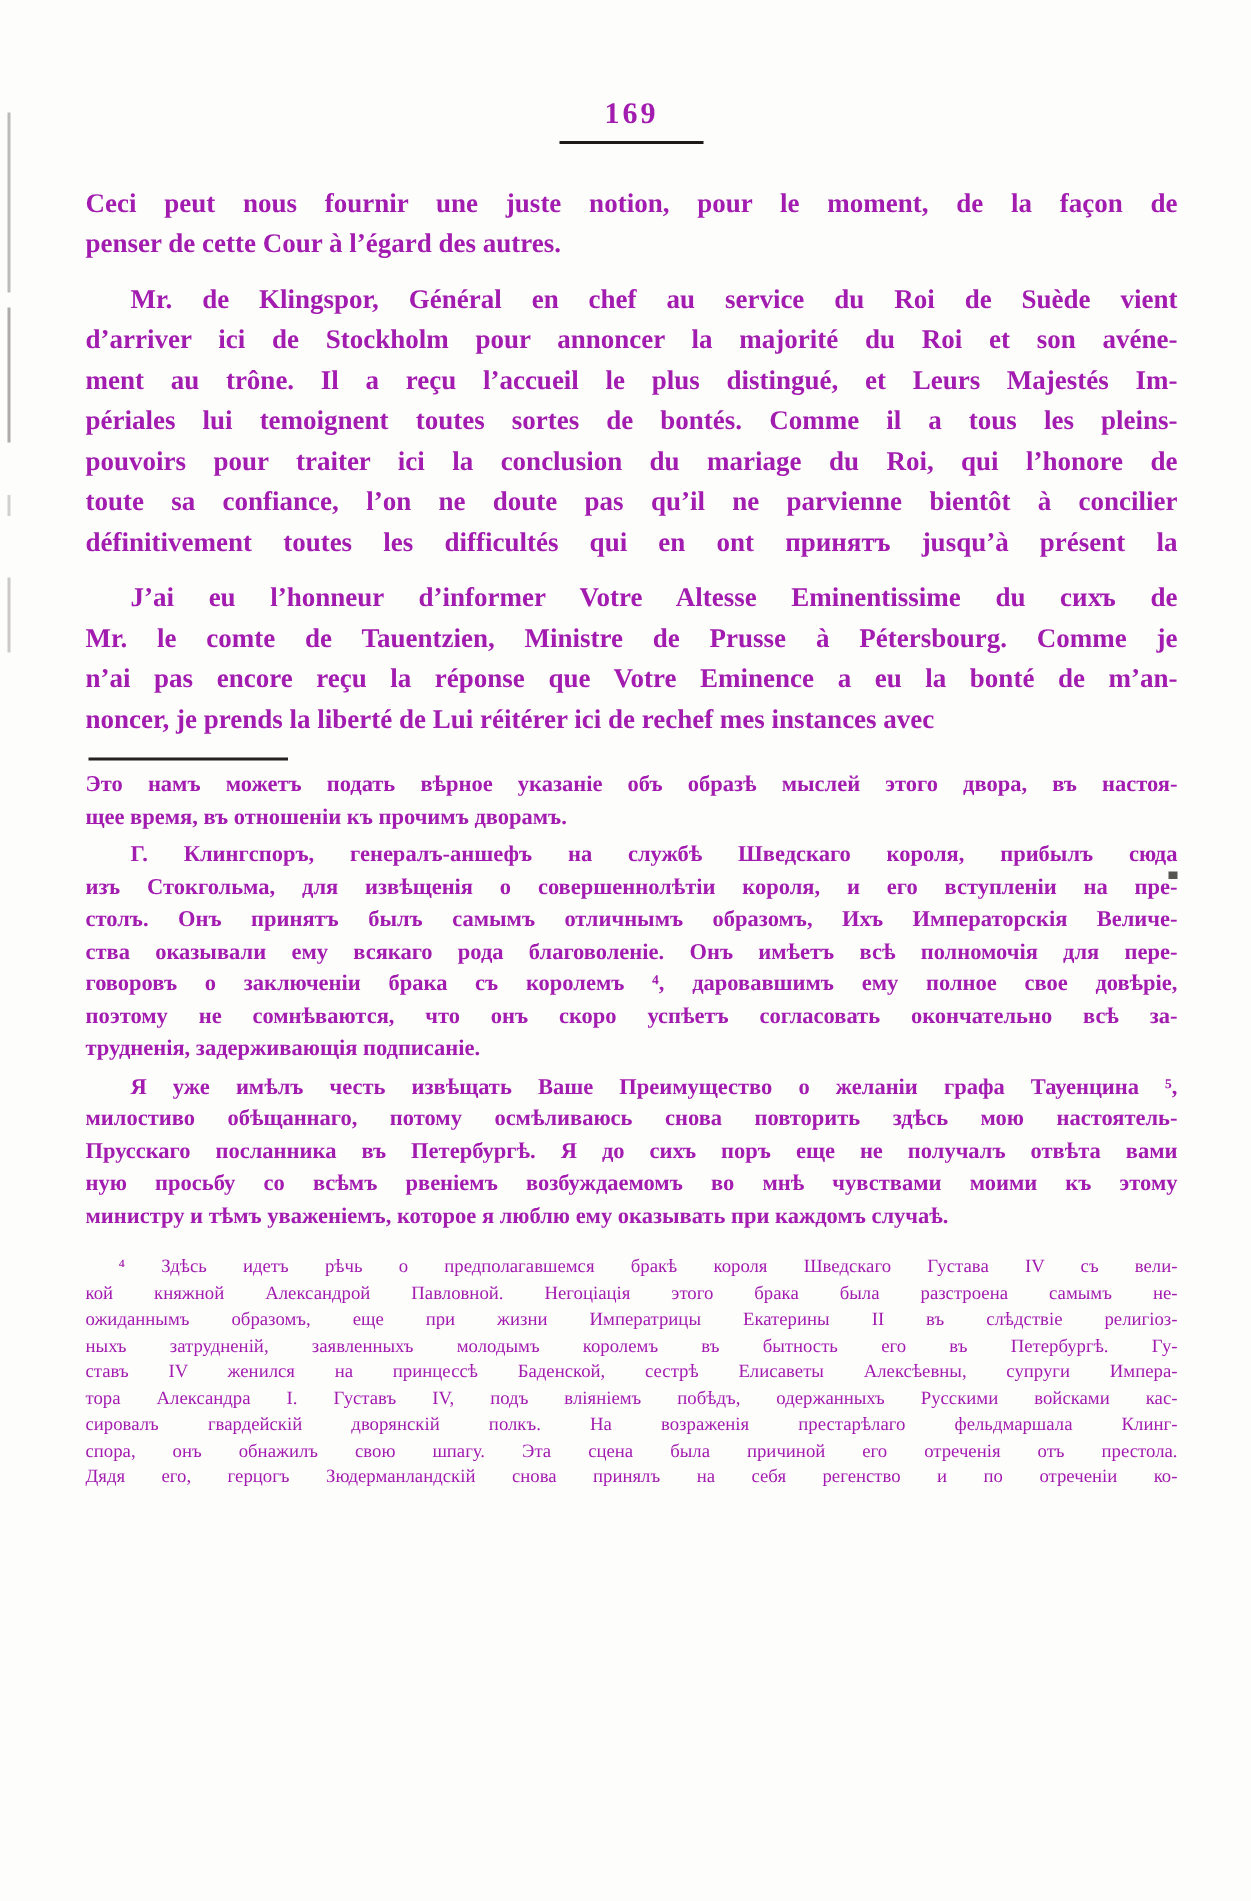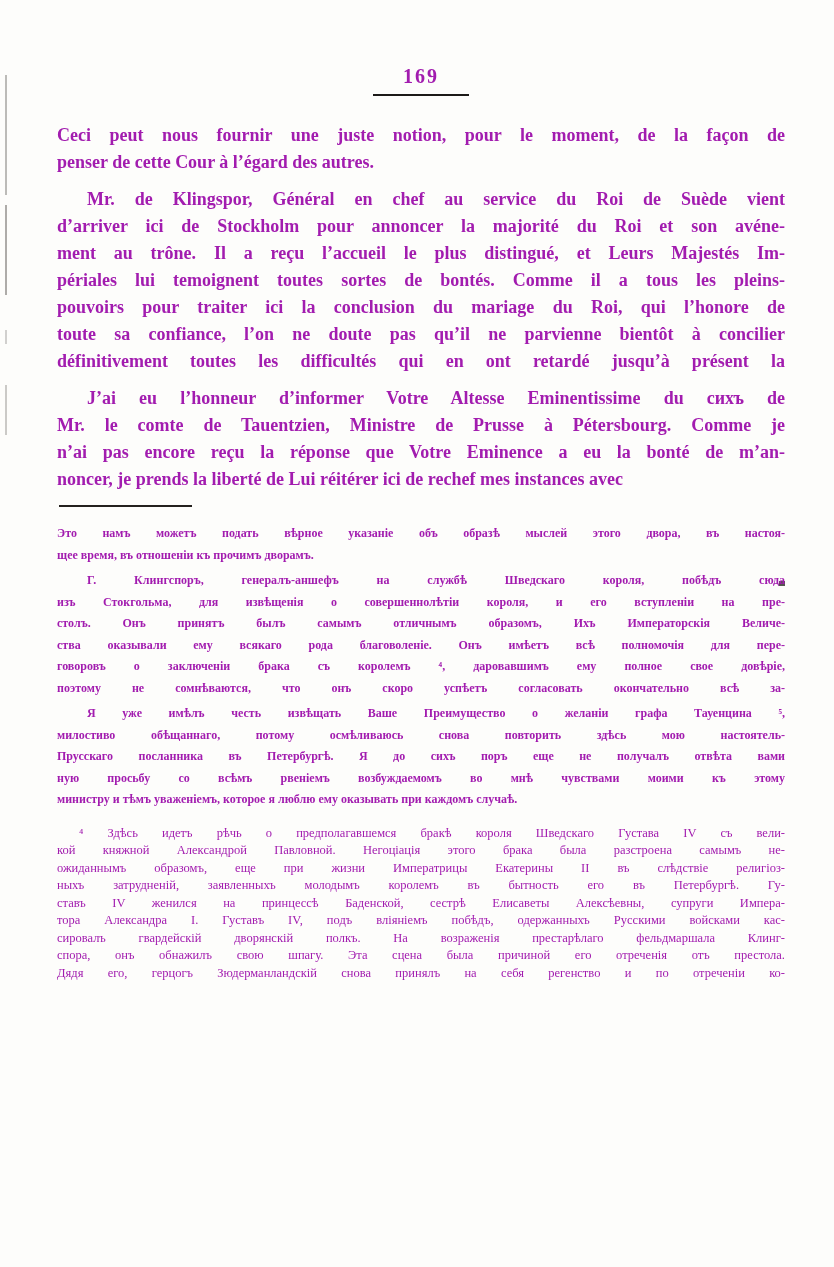--- a/index.html
+++ b/index.html
@@ -56,22 +56,22 @@
   .french .para + .para { margin-top: 10px; }
 
   .section-divider {
     width: 133px;
     height: 2px;
     background: #24211e;
     margin: 12px 0 0 2px;
   }
 
   .russian {
-    margin-top: 16px;
-    font-size: 12px;
+    margin-top: 6px;
+    font-size: 15px;
     line-height: 21.5px;
     font-weight: bold;
   }
   .russian .para + .para { margin-top: 4px; }
 
   .footnotes {
     margin-top: 14px;
     font-size: 12.5px;
     line-height: 17.5px;
     font-weight: normal;
@@ -109,44 +109,45 @@
           <div class="ln">Ceci peut nous fournir une juste notion, pour le moment, de la façon de</div>
           <div class="ln last">penser de cette Cour à l’égard des autres.</div>
         </div>
         <div class="para indent">
           <div class="ln">Mr. de Klingspor, Général en chef au service du Roi de Suède vient</div>
           <div class="ln">d’arriver ici de Stockholm pour annoncer la majorité du Roi et son avéne-</div>
           <div class="ln">ment au trône. Il a reçu l’accueil le plus distingué, et Leurs Majestés Im-</div>
           <div class="ln">périales lui temoignent toutes sortes de bontés. Comme il a tous les pleins-</div>
           <div class="ln">pouvoirs pour traiter ici la conclusion du mariage du Roi, qui l’honore de</div>
           <div class="ln">toute sa confiance, l’on ne doute pas qu’il ne parvienne bientôt à concilier</div>
-          <div class="ln">définitivement toutes les difficultés qui en ont retardé jusqu’à présent la</div>
+          <div class="ln">définitivement toutes les difficultés qui en ont принятъ jusqu’à présent la</div>
         </div>
         <div class="para indent">
           <div class="ln">J’ai eu l’honneur d’informer Votre Altesse Eminentissime du сихъ de</div>
           <div class="ln">Mr. le comte de Tauentzien, Ministre de Prusse à Pétersbourg. Comme je</div>
           <div class="ln">n’ai pas encore reçu la réponse que Votre Eminence a eu la bonté de m’an-</div>
           <div class="ln last">noncer, je prends la liberté de Lui réitérer ici de rechef mes instances avec</div>
         </div>
       </div>
 
     <div class="section-divider"></div>
 
     <div class="russian">
         <div class="para">
           <div class="ln">Это намъ можетъ подать вѣрное указаніе объ образѣ мыслей этого двора, въ настоя-</div>
           <div class="ln last">щее время, въ отношеніи къ прочимъ дворамъ.</div>
         </div>
         <div class="para indent">
-          <div class="ln">Г. Клингспоръ, генералъ-аншефъ на службѣ Шведскаго короля, побѣдъ сюда</div>
+          <div class="ln">Г. Клингспоръ, генералъ-аншефъ на службѣ Шведскаго короля, прибылъ сюда</div>
           <div class="ln">изъ Стокгольма, для извѣщенія о совершеннолѣтіи короля, и его вступленіи на пре-</div>
           <div class="ln">столъ. Онъ принятъ былъ самымъ отличнымъ образомъ, Ихъ Императорскія Величе-</div>
           <div class="ln">ства оказывали ему всякаго рода благоволеніе. Онъ имѣетъ всѣ полномочія для пере-</div>
           <div class="ln">говоровъ о заключеніи брака съ королемъ ⁴, даровавшимъ ему полное свое довѣріе,</div>
           <div class="ln">поэтому не сомнѣваются, что онъ скоро успѣетъ согласовать окончательно всѣ за-</div>
+          <div class="ln last">трудненія, задерживающія подписаніе.</div>
         </div>
         <div class="para indent">
           <div class="ln">Я уже имѣлъ честь извѣщать Ваше Преимущество о желаніи графа Тауенцина ⁵,</div>
           <div class="ln">милостиво обѣщаннаго, потому осмѣливаюсь снова повторить здѣсь мою настоятель-</div>
           <div class="ln">Прусскаго посланника въ Петербургѣ. Я до сихъ поръ еще не получалъ отвѣта вами</div>
           <div class="ln">ную просьбу со всѣмъ рвеніемъ возбуждаемомъ во мнѣ чувствами моими къ этому</div>
           <div class="ln last">министру и тѣмъ уваженіемъ, которое я люблю ему оказывать при каждомъ случаѣ.</div>
         </div>
       </div>
 

